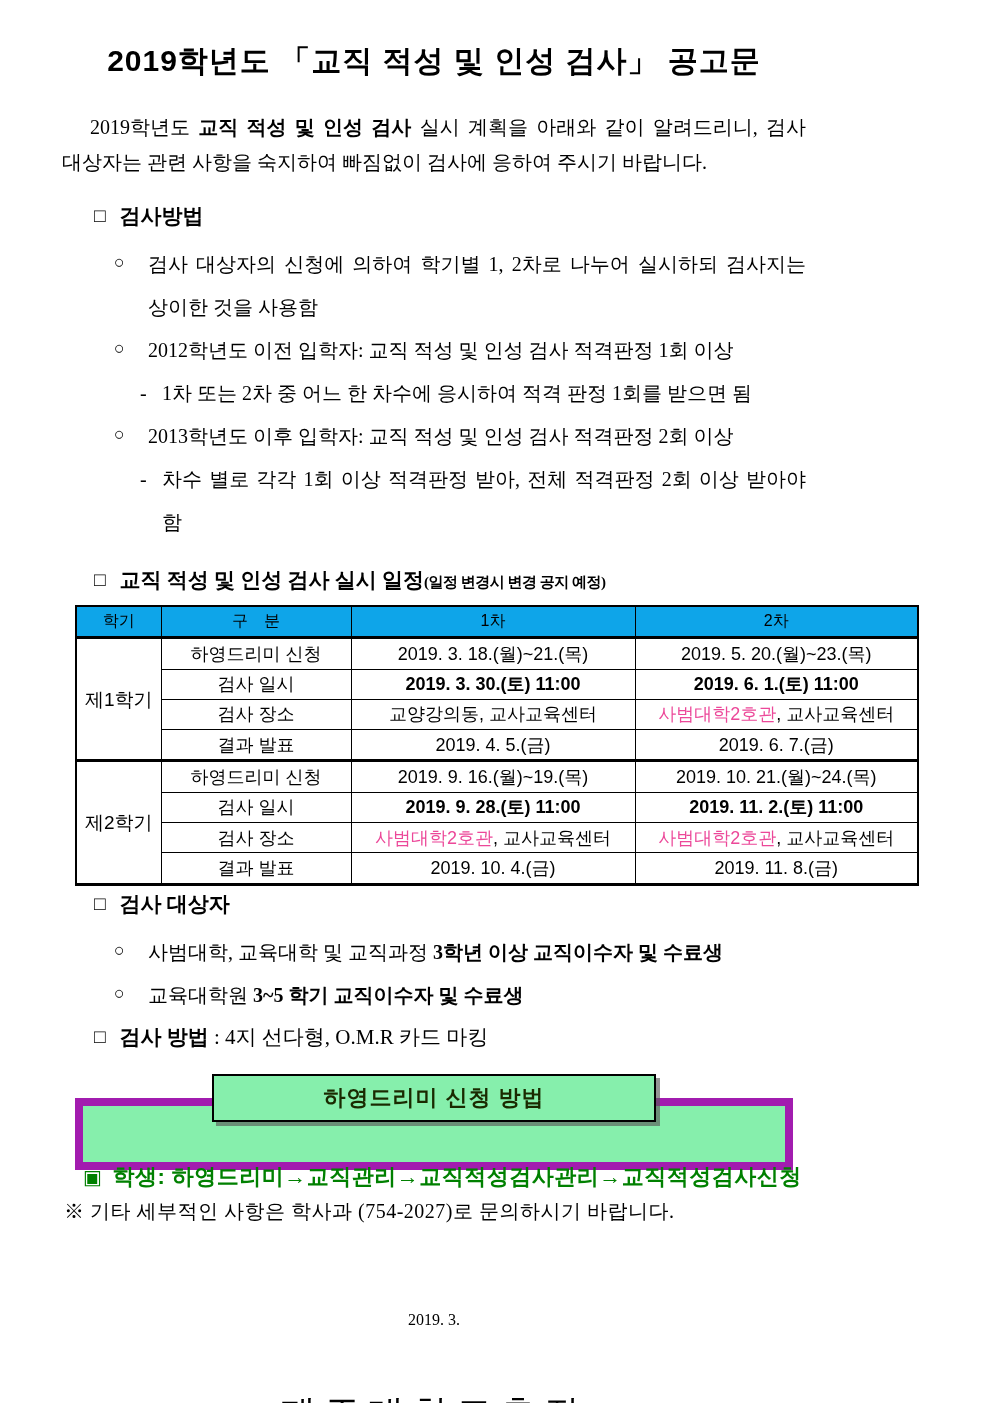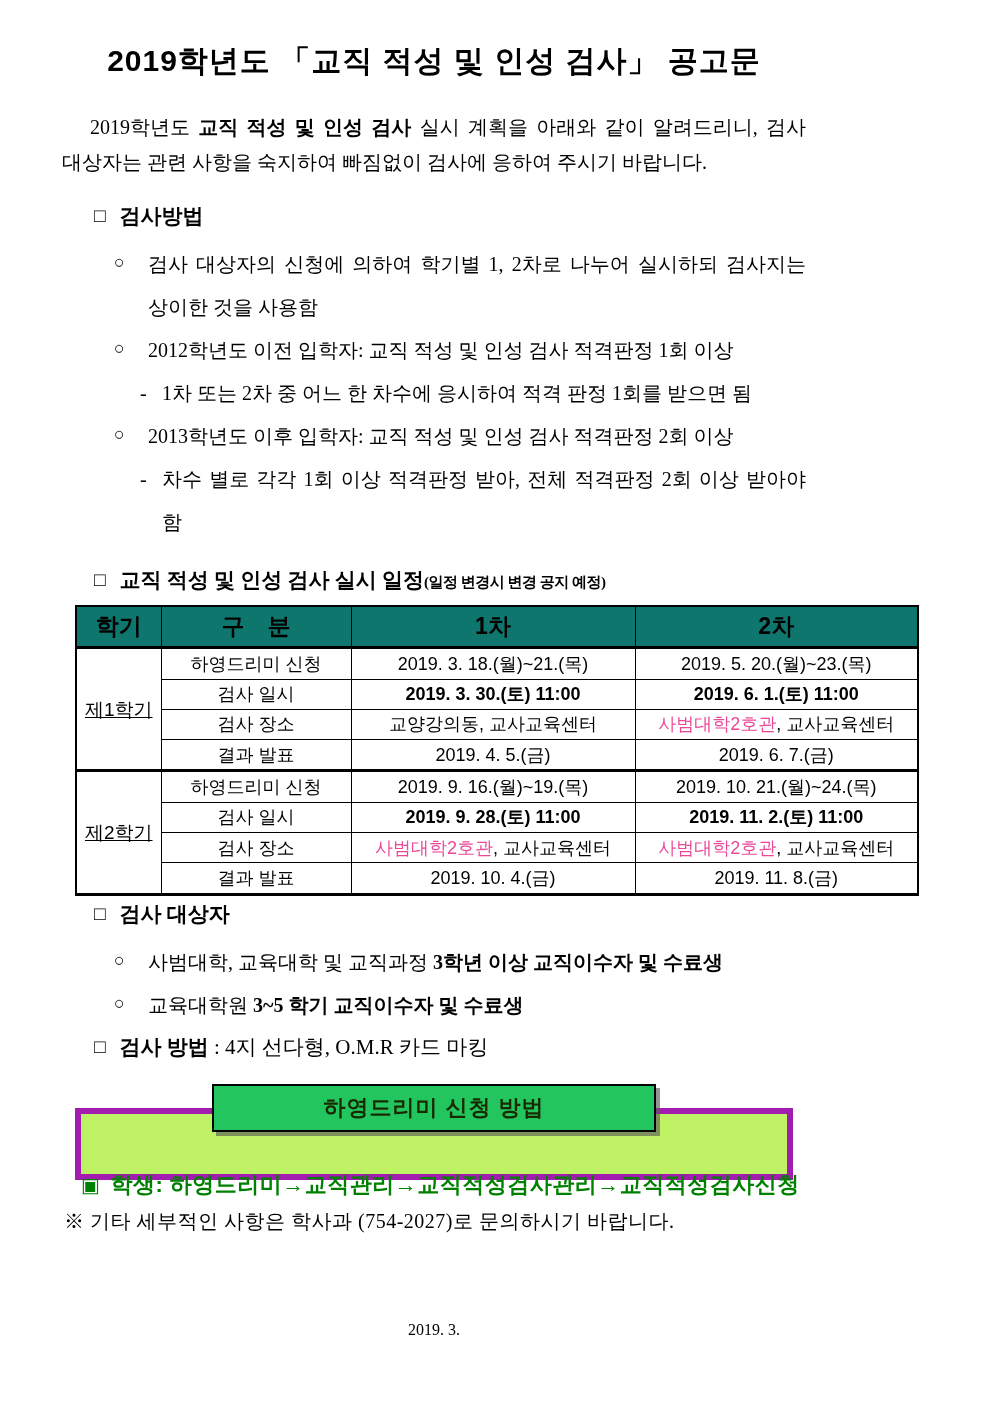--- a/index.html
+++ b/index.html
@@ -43,40 +43,40 @@
 
   
   table.sched{
     border-collapse:collapse;table-layout:fixed;
     width:842px;margin:10px 0 0 13px;
     font-family:"Liberation Sans","DejaVu Sans",sans-serif;
     font-size:18px;
   }
   table.sched{border:2px solid #000;border-bottom-width:3px;}
   table.sched th{
-    background:#0f766e;border:1px solid #000;border-bottom:3px solid #000;
-    font-size:23px;font-weight:bold;padding:4px 2px;
+    background:#0ea5e9;border:1px solid #000;border-bottom:3px solid #000;
+    font-size:16px;font-weight:normal;padding:4px 2px;
   }
   table.sched td{
     border:1px solid #000;text-align:center;padding:2.5px 2px;line-height:1.35;
     white-space:nowrap;overflow:hidden;
   }
   table.sched tr.group-start td{border-top:3px solid #000;}
-  table.sched td.sem{font-size:19px;text-decoration:underline;}
+  table.sched td.sem{font-size:19px;}
 
   
   .apply-wrap{position:relative;height:96px;margin:22px 13px 0 13px;}
   .apply-outer{
     position:absolute;left:0;right:0;top:24px;bottom:0;
-    border:6px solid #a21caf;background:#bef264;
+    border:8px solid #a21caf;background:#86efac;
   }
   .apply-title{
     position:absolute;top:0;left:50%;transform:translateX(-50%);
     width:440px;height:44px;line-height:44px;text-align:center;
-    background:#22c55e;border:2px solid #000;
+    background:#86efac;border:2px solid #000;
     box-shadow:4px 4px 0 rgba(90,90,90,0.65);
     font-family:"Liberation Sans","DejaVu Sans",sans-serif;
     font-size:22px;font-weight:bold;color:#1a2a00;letter-spacing:1px;
     z-index:2;
   }
   .apply-line{
     position:absolute;left:0;right:0;top:56px;text-align:center;
     font-family:"Liberation Sans","DejaVu Sans",sans-serif;
     font-size:22px;font-weight:bold;color:#008000;letter-spacing:0.5px;
     white-space:nowrap;

